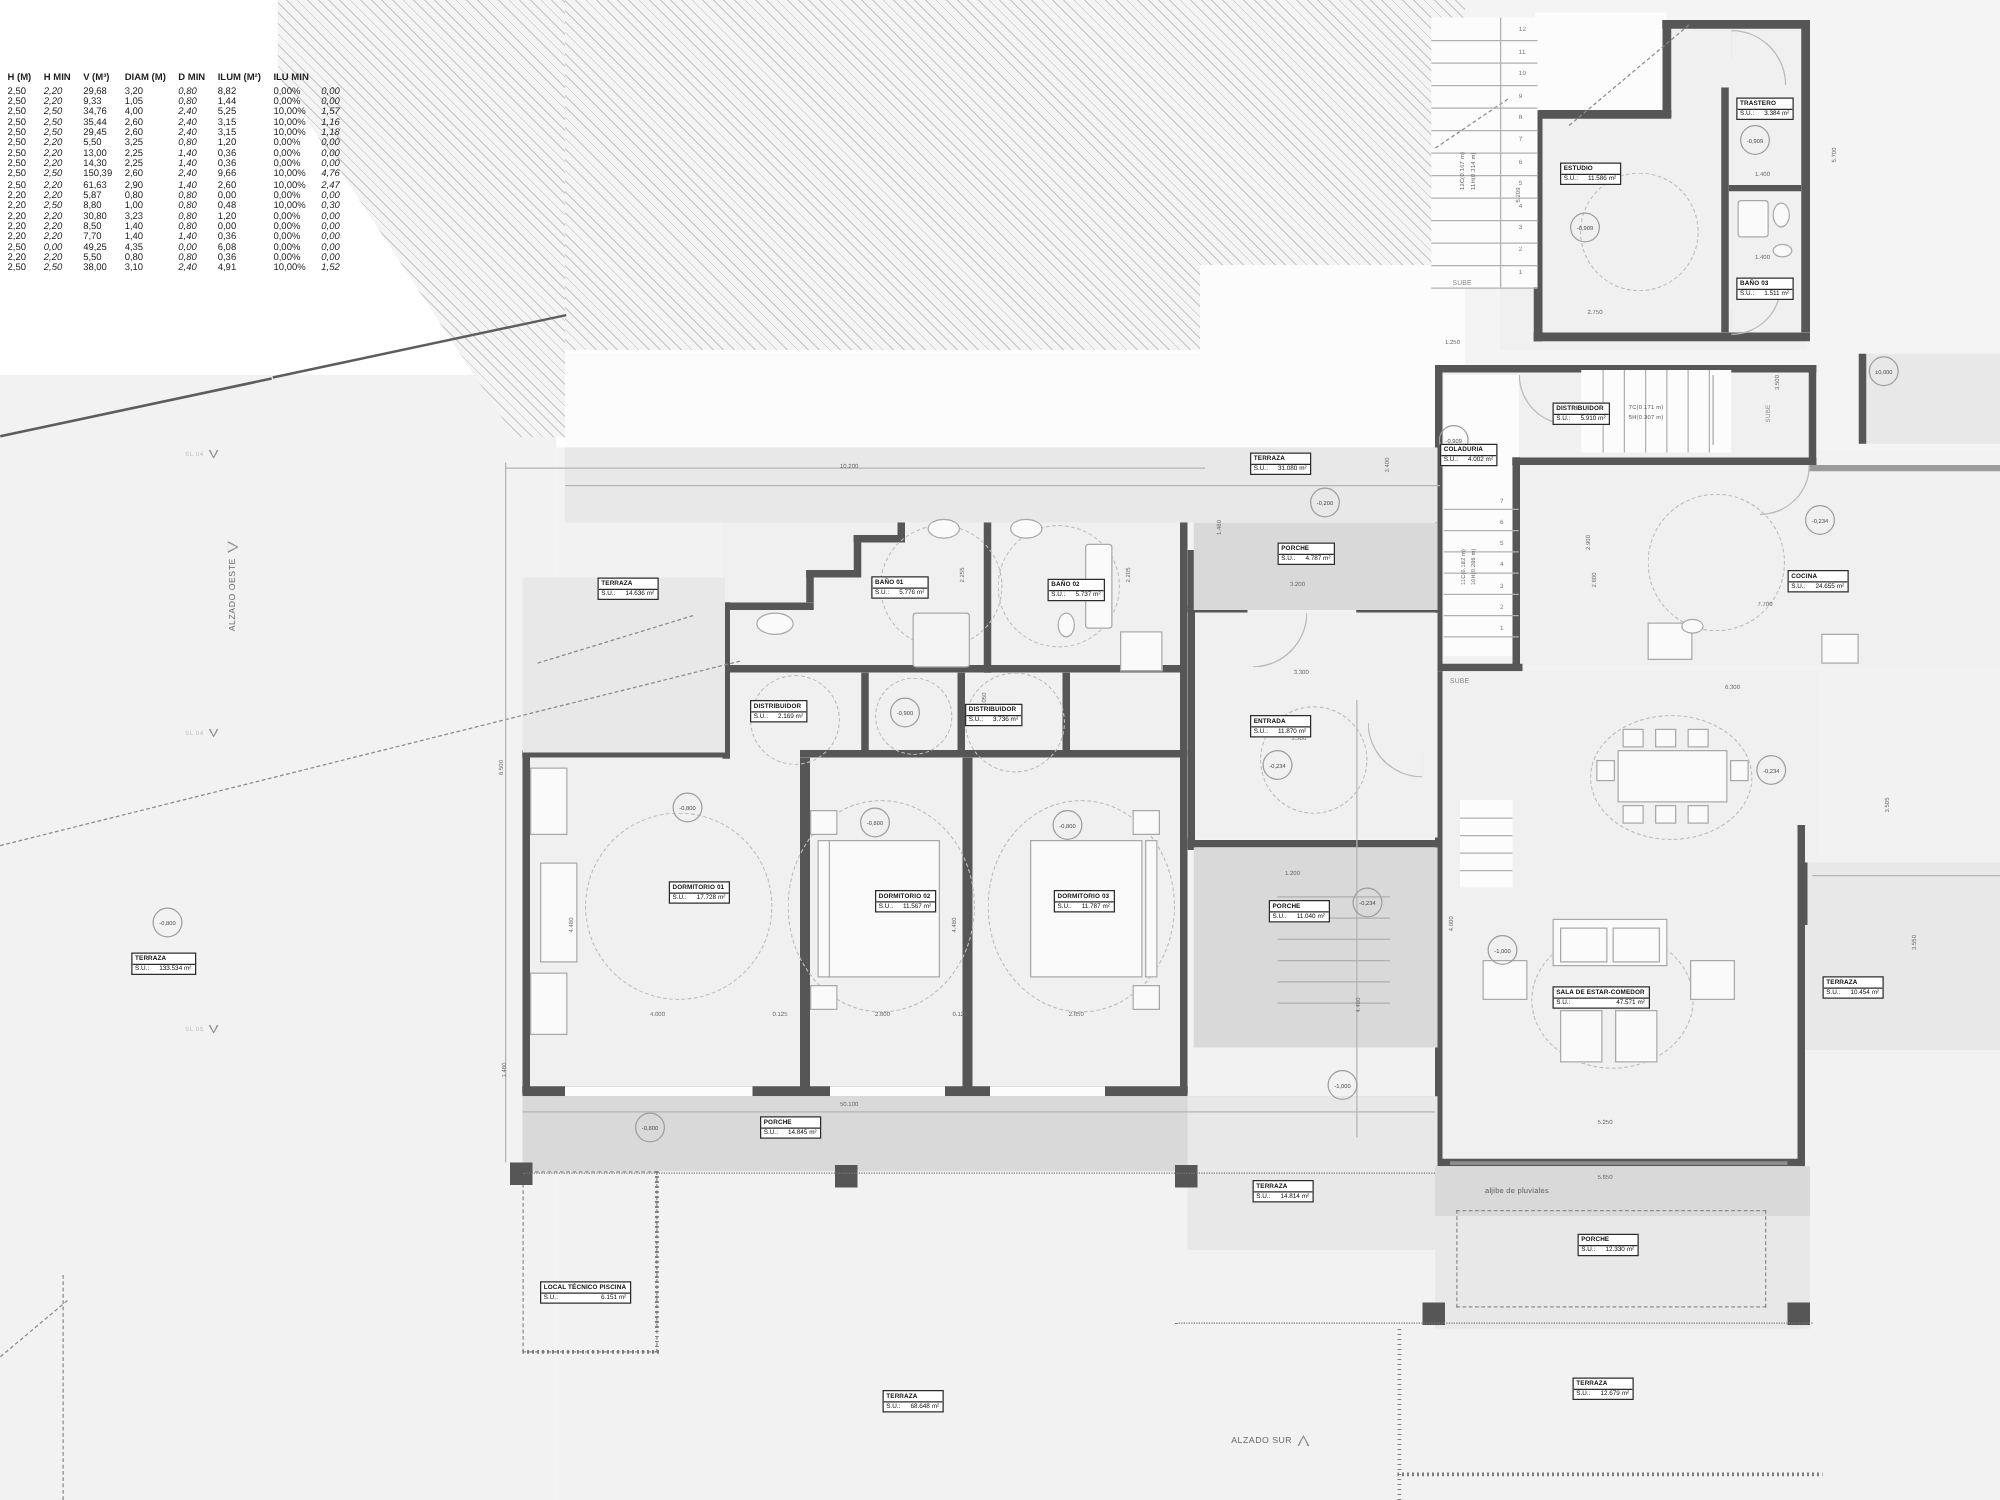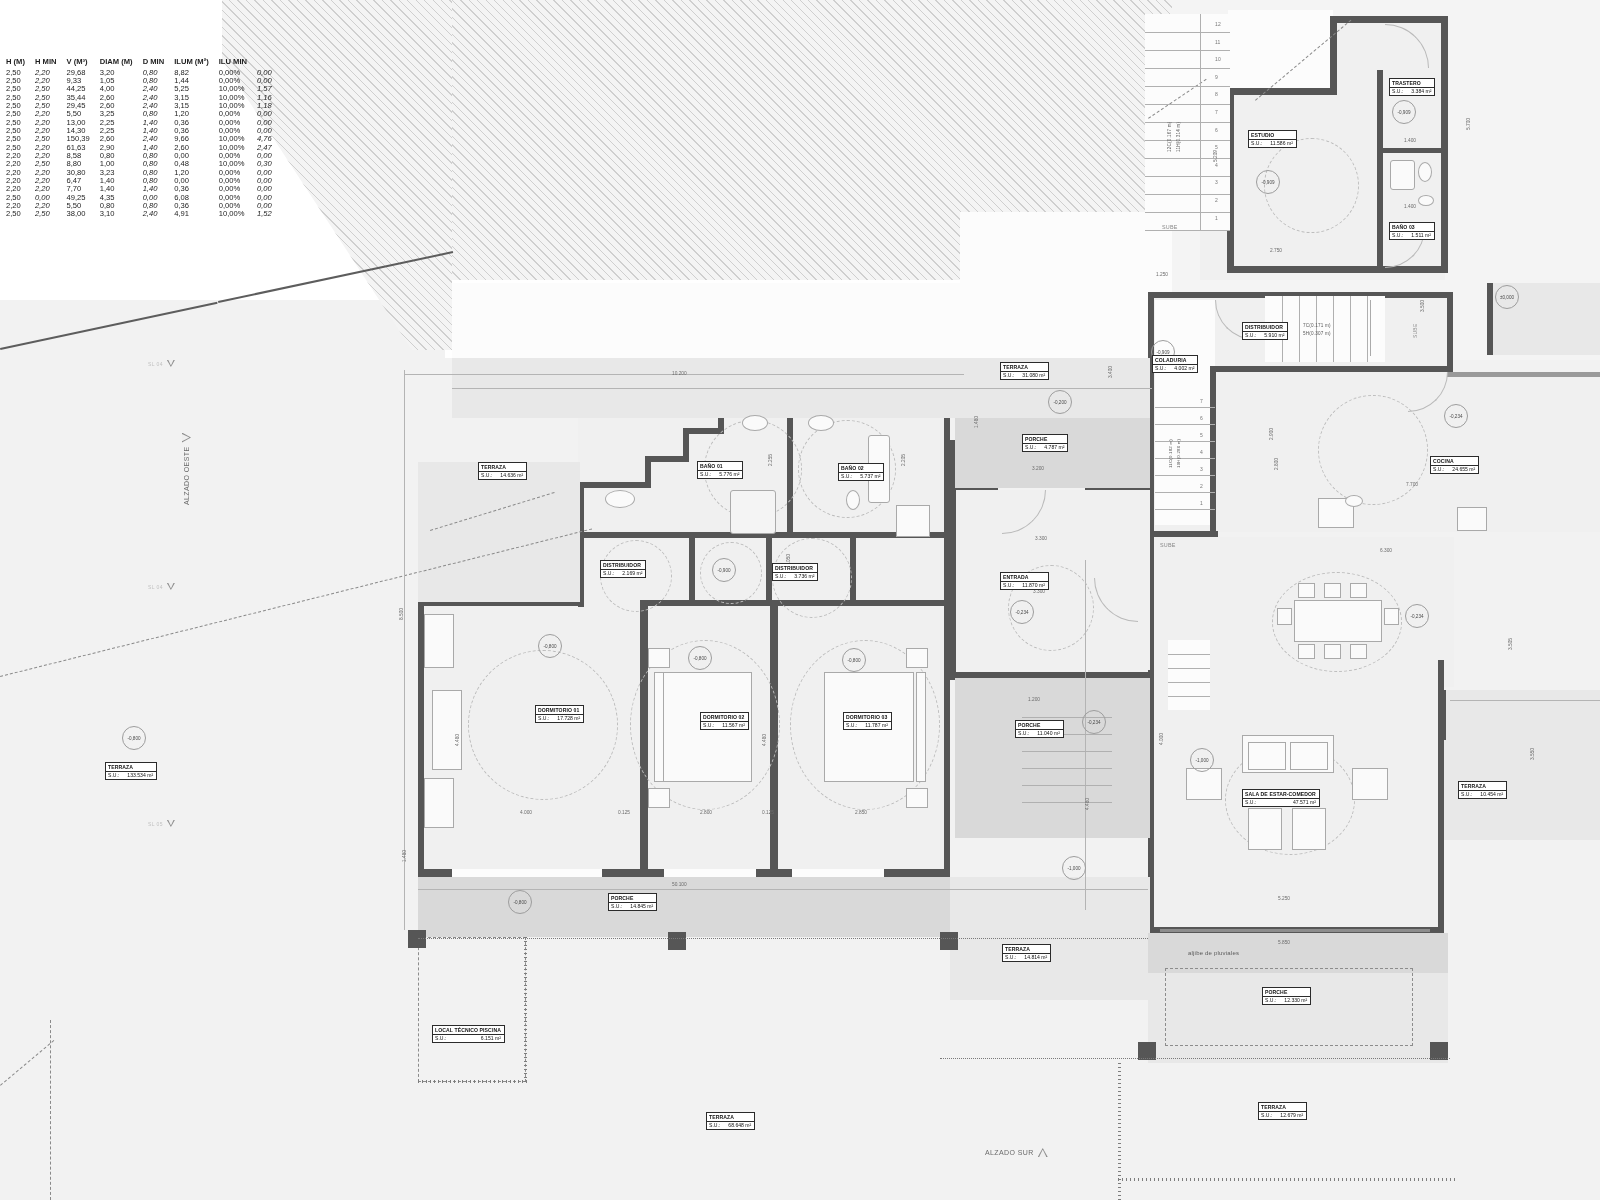--- a/index.html
+++ b/index.html
@@ -856,21 +856,21 @@
             <td>9,33</td>
             <td>1,05</td>
             <td class="it">0,80</td>
             <td>1,44</td>
             <td>0,00%</td>
             <td class="it">0,00</td>
           </tr>
           <tr>
             <td>2,50</td>
             <td class="it">2,50</td>
-            <td>44,25</td>
+            <td>34,76</td>
             <td>4,00</td>
             <td class="it">2,40</td>
             <td>5,25</td>
             <td>10,00%</td>
             <td class="it">1,57</td>
           </tr>
           <tr>
             <td>2,50</td>
             <td class="it">2,50</td>
             <td>35,44</td>
@@ -936,21 +936,21 @@
             <td>61,63</td>
             <td>2,90</td>
             <td class="it">1,40</td>
             <td>2,60</td>
             <td>10,00%</td>
             <td class="it">2,47</td>
           </tr>
           <tr>
             <td>2,20</td>
             <td class="it">2,20</td>
-            <td>8,58</td>
+            <td>5,87</td>
             <td>0,80</td>
             <td class="it">0,80</td>
             <td>0,00</td>
             <td>0,00%</td>
             <td class="it">0,00</td>
           </tr>
           <tr>
             <td>2,20</td>
             <td class="it">2,50</td>
             <td>8,80</td>
@@ -966,21 +966,21 @@
             <td>30,80</td>
             <td>3,23</td>
             <td class="it">0,80</td>
             <td>1,20</td>
             <td>0,00%</td>
             <td class="it">0,00</td>
           </tr>
           <tr>
             <td>2,20</td>
             <td class="it">2,20</td>
-            <td>6,47</td>
+            <td>8,50</td>
             <td>1,40</td>
             <td class="it">0,80</td>
             <td>0,00</td>
             <td>0,00%</td>
             <td class="it">0,00</td>
           </tr>
           <tr>
             <td>2,20</td>
             <td class="it">2,20</td>
             <td>7,70</td>

